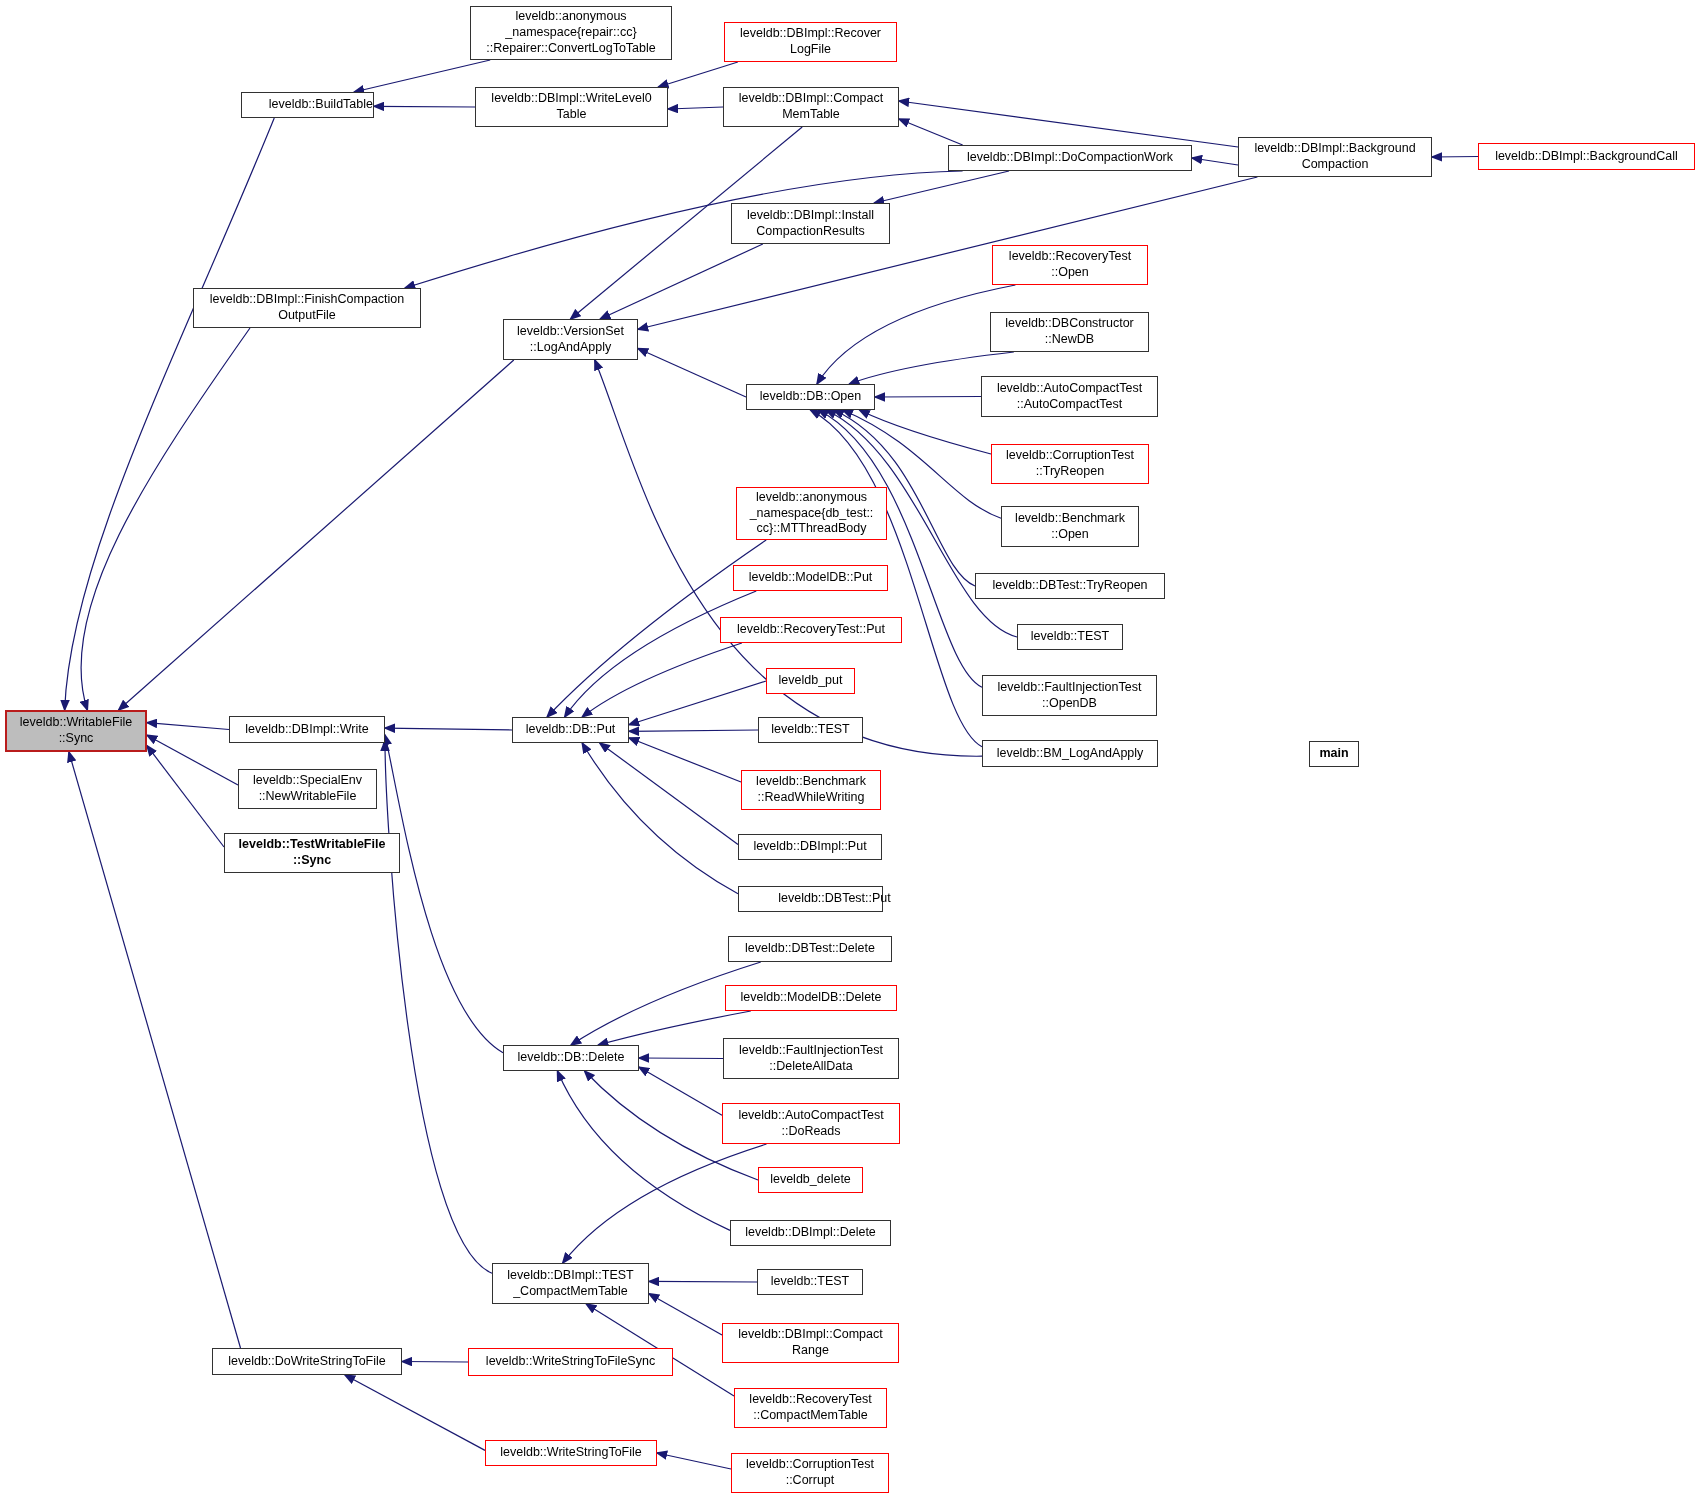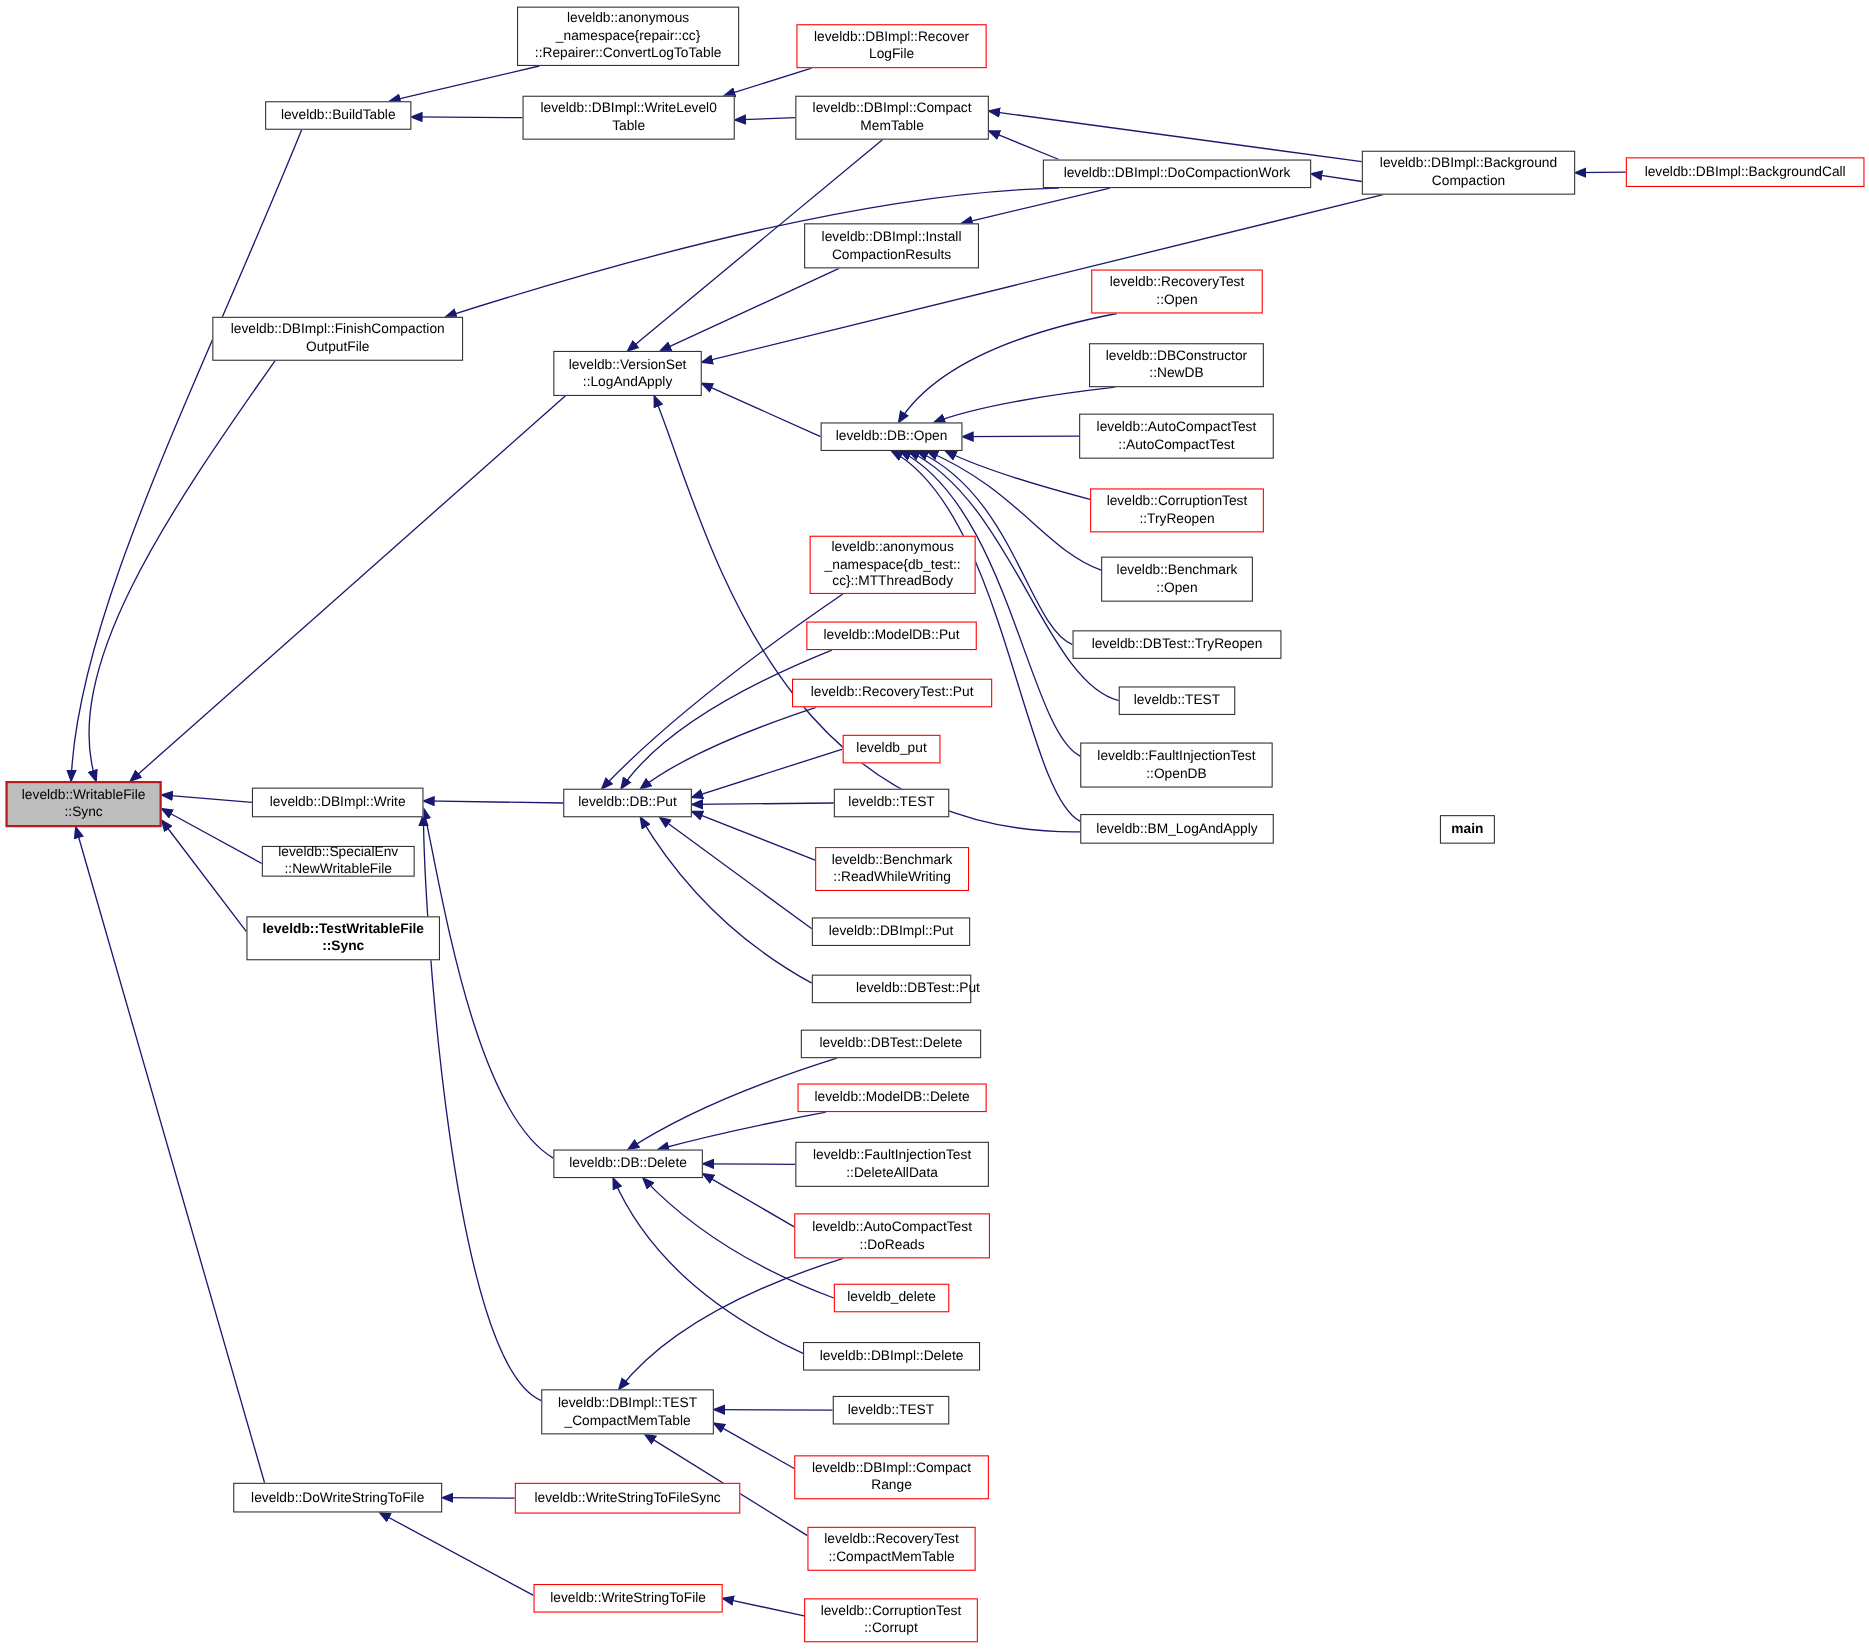--- a/index.html
+++ b/index.html
@@ -78,21 +78,21 @@
       <path d="M766.5,1144 Q620,1190 562.65,1263" fill="none" stroke="#191970" stroke-width="1.2" marker-end="url(#arrow)"></path>
       <path d="M468,1362 L402,1361.5" fill="none" stroke="#191970" stroke-width="1.2" marker-end="url(#arrow)"></path>
       <path d="M485,1450.4 L345,1375" fill="none" stroke="#191970" stroke-width="1.2" marker-end="url(#arrow)"></path>
       <path d="M731,1469 L657,1453" fill="none" stroke="#191970" stroke-width="1.2" marker-end="url(#arrow)"></path>
     </svg>
   <div id="nodes">
       <div class="node root" style="left: 5px; top: 710px; width: 142px; height: 42px;">
         <span>leveldb::WritableFile</span>
         <span>::Sync</span>
       </div>
-      <div class="node black" style="left: 241px; top: 92px; width: 133px; height: 26px;">
+      <div class="node black" style="left: 241px; top: 92px; width: 133px; height: 26px; align-items: flex-end;">
         <span>leveldb::BuildTable</span>
       </div>
       <div class="node black" style="left: 470px; top: 6px; width: 202px; height: 54px;">
         <span>leveldb::anonymous</span>
         <span>_namespace{repair::cc}</span>
         <span>::Repairer::ConvertLogToTable</span>
       </div>
       <div class="node red" style="left: 724px; top: 22px; width: 173px; height: 40px; text-align: right;">
         <span>leveldb::DBImpl::Recover</span>
         <span>LogFile</span>
@@ -192,21 +192,21 @@
       </div>
       <div class="node black" style="left: 738px; top: 834px; width: 144px; height: 26px;">
         <span>leveldb::DBImpl::Put</span>
       </div>
       <div class="node black" style="left: 738px; top: 886px; width: 145px; height: 26px; padding-left: 48px;">
         <span>leveldb::DBTest::Put</span>
       </div>
       <div class="node black" style="left: 229px; top: 716px; width: 156px; height: 27px;">
         <span>leveldb::DBImpl::Write</span>
       </div>
-      <div class="node black" style="left: 238px; top: 769px; width: 139px; height: 28px;">
+      <div class="node black" style="left: 238px; top: 769px; width: 139px; height: 40px;">
         <span>leveldb::SpecialEnv</span>
         <span>::NewWritableFile</span>
       </div>
       <div class="node black" style="left: 224px; top: 833px; width: 176px; height: 40px; font-weight: bold;">
         <span>leveldb::TestWritableFile</span>
         <span>::Sync</span>
       </div>
       <div class="node black" style="left: 728px; top: 936px; width: 164px; height: 26px;">
         <span>leveldb::DBTest::Delete</span>
       </div>

